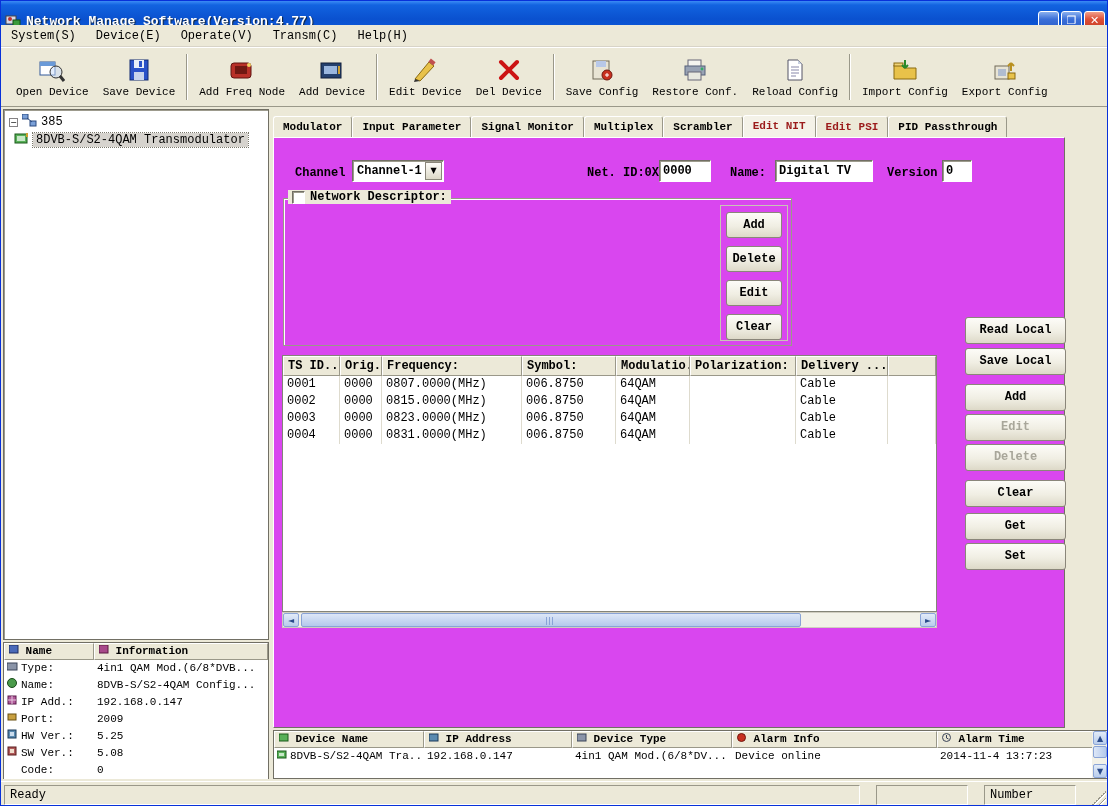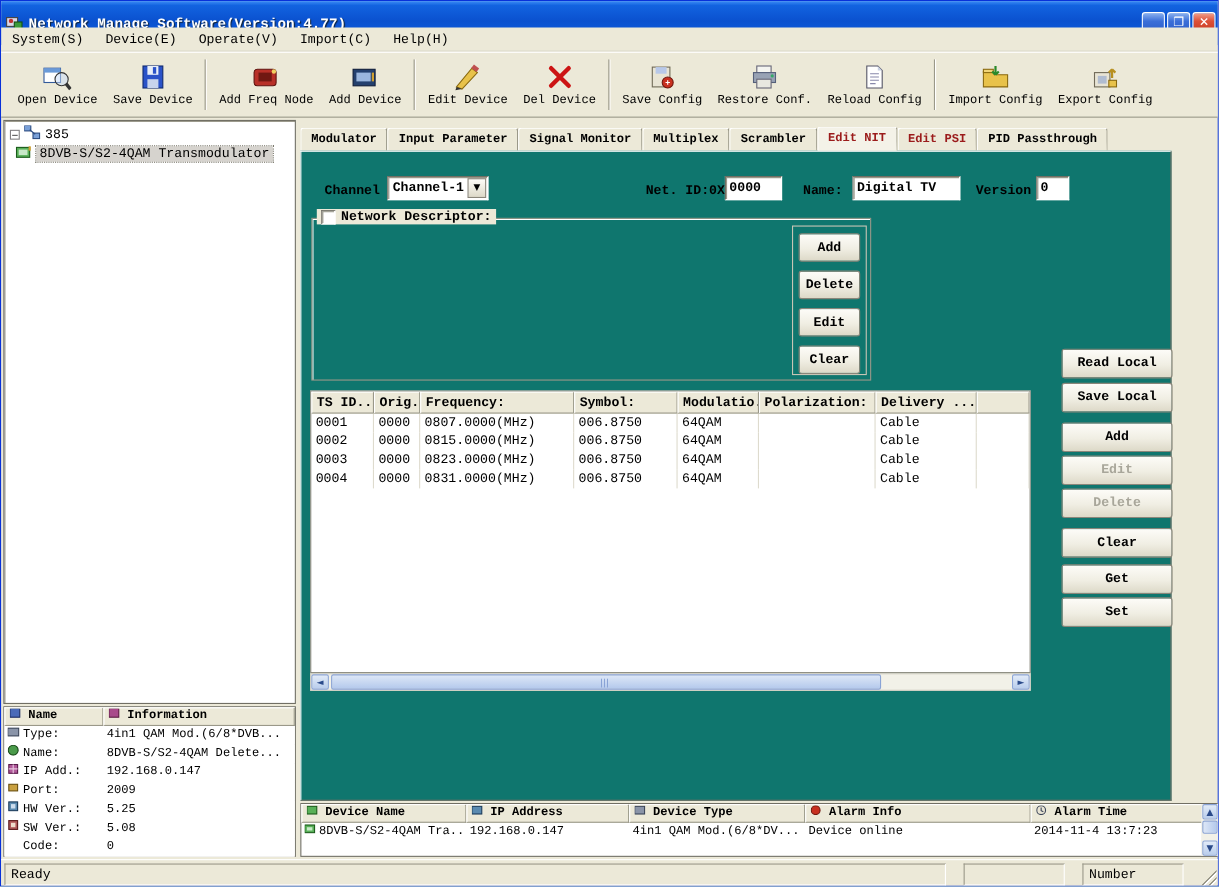--- a/index.html
+++ b/index.html
@@ -52,21 +52,21 @@
   .ifrow .cell { white-space:nowrap; overflow:hidden; padding-left:3px; display:flex; align-items:center; gap:3px; }
 
   
   .tabstrip { position:absolute; left:272px; top:115px; height:21px; display:flex; }
   .tab { height:21px; line-height:20px; padding:0 9px; font-size:11px; font-weight:bold; background:#ece9d8;
     border:1px solid; border-color:#fff #9a9889 #9a9889 #fff; border-bottom:none; border-radius:3px 3px 0 0; white-space:nowrap; }
   .tab.red { color:#9b1b1b; }
   .tab.active { background:#f4f2e8; height:22px; margin-top:-1px; position:relative; z-index:3; }
 
   
-  .content { position:absolute; left:272px; top:136px; width:792px; height:591px; background:#0f766e;
+  .content { position:absolute; left:272px; top:136px; width:792px; height:591px; background:#d946ef;
     border:1px solid; border-color:#fff #716f64 #716f64 #fff; z-index:2;padding-left:32px; }
   .flabel { position:absolute; font-weight:bold; font-size:12px; white-space:nowrap; }
   .finput { position:absolute; height:22px; border:1px solid; border-color:#716f64 #fff #fff #716f64; box-shadow:inset 1px 1px 0 #9d9b8d;
     background:#fff; font-family:inherit; font-size:12px; font-weight:bold; padding:0 3px; }
   .combo { position:absolute; height:22px; background:#fff; border:1px solid; border-color:#716f64 #fff #fff #716f64;
     box-shadow:inset 1px 1px 0 #9d9b8d; display:flex; align-items:center; }
   .combo .cval { flex:1; padding-left:4px; font-weight:bold; }
   .combo .cbtn { width:17px; height:18px; margin-right:1px; background:linear-gradient(180deg,#fdfcf8,#ddd9c8); border:1px solid #8a867a;
     font-size:8px; text-align:center; line-height:16px; font-family:"DejaVu Sans",sans-serif; }
 
@@ -129,21 +129,21 @@
     <span class="ttl">Network Manage Software(Version:4.77)</span>
     <span class="winbtn">_</span>
     <span class="winbtn">❐</span>
     <span class="winbtn close">✕</span>
   </div>
 
   <div class="menubar">
     <span class="menuitem">System(S)</span>
     <span class="menuitem">Device(E)</span>
     <span class="menuitem">Operate(V)</span>
-    <span class="menuitem">Import(C)</span>
+    <span class="menuitem">Transm(C)</span>
     <span class="menuitem">Help(H)</span>
   </div>
 
   <div class="toolbar">
     <div class="tbtn">
       <span class="ico">
           <svg width="26" height="26">
             <rect x="1" y="5" width="15" height="13" fill="#fff" stroke="#335a9a"></rect>
             <rect x="1" y="5" width="15" height="4" fill="#6a9ad8"></rect>
             <circle cx="17" cy="15" r="6" fill="rgba(200,220,250,.5)" stroke="#333"></circle>
@@ -298,21 +298,21 @@
         </div>
       <div class="cell if-c1">4in1 QAM Mod.(6/8*DVB...</div>
     </div>
     <div class="ifrow">
       <div class="cell if-c0">
           <span class="ico"><svg width="11" height="10">
               <circle cx="5" cy="5" r="4.5" fill="#4a9a4a" stroke="#1a4a1a"></circle>
             </svg></span>
           <span>Name:</span>
         </div>
-      <div class="cell if-c1">8DVB-S/S2-4QAM Delete...</div>
+      <div class="cell if-c1">8DVB-S/S2-4QAM Config...</div>
     </div>
     <div class="ifrow">
       <div class="cell if-c0">
           <span class="ico"><svg width="11" height="10">
               <rect x="1" y="1" width="8" height="8" fill="#b05a9a" stroke="#5a1a4a"></rect>
               <path d="M1 5 h8 M5 1 v8" stroke="#e8c8e0"></path>
             </svg></span>
           <span>IP Add.:</span>
         </div>
       <div class="cell if-c1">192.168.0.147</div>

